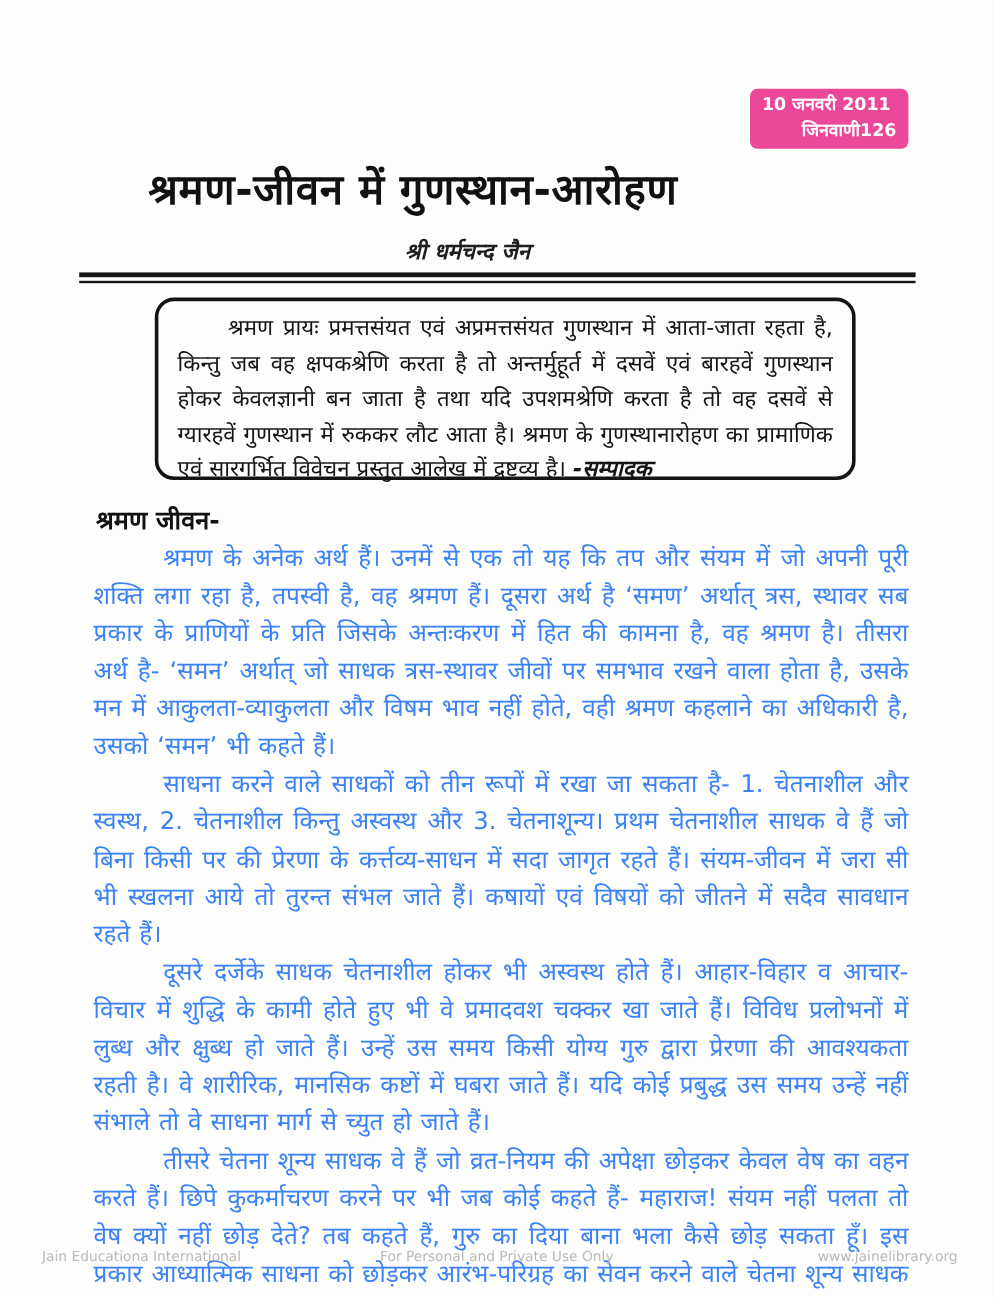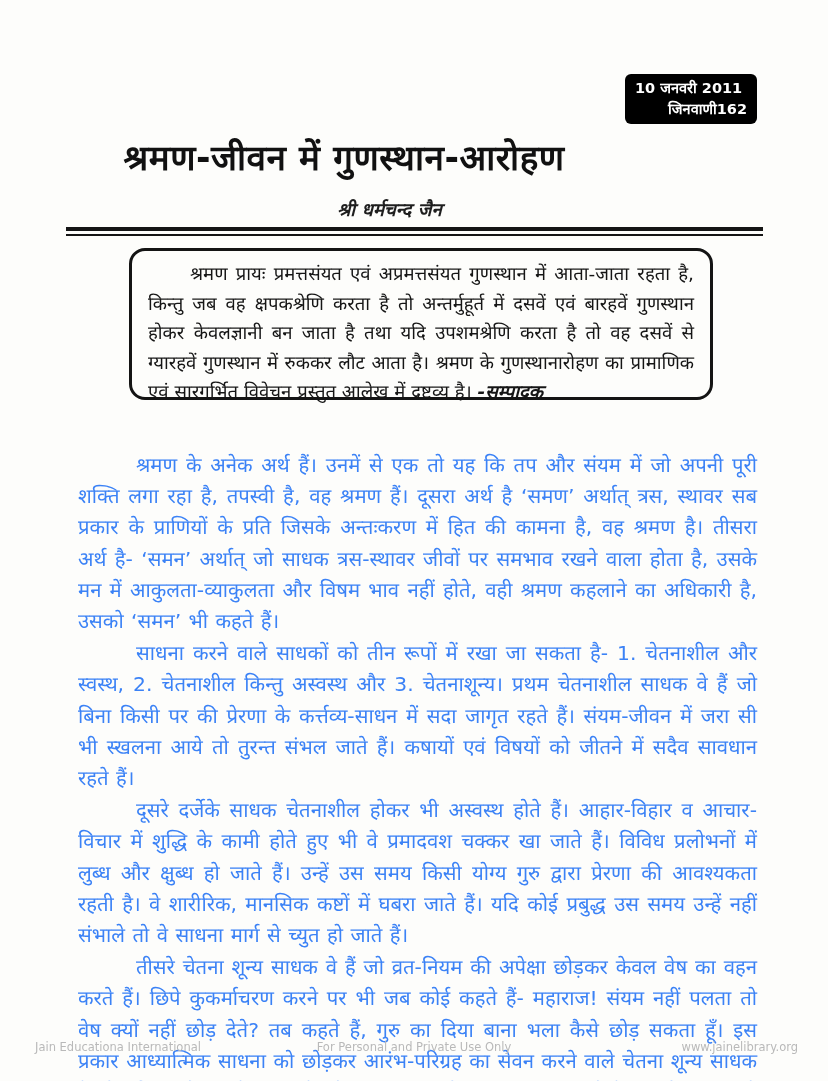--- a/index.html
+++ b/index.html
@@ -9,21 +9,21 @@
     background:#fefefdf5;
     background-color:#fdfdfb;
     font-family:"DejaVu Sans","Liberation Sans",sans-serif;
     color:#1c1c1c;
     overflow:hidden;
     margin:0 auto;
   }
   
   .issue-badge{
     position:absolute;left:625px;top:74px;width:132px;height:50px;
-    background:#000000;color:#ffffff;border-radius:6px;
+    background:#ec4899;color:#ffffff;border-radius:6px;
     display:flex;flex-direction:column;justify-content:center;
     padding:2px 10px;box-sizing:border-box;
     font-weight:bold;font-size:14.5px;line-height:21px;
   }
   .issue-badge .row2{display:flex;justify-content:flex-end;}
   
   .article-title{
     position:absolute;left:0;top:133px;width:688px;
     text-align:center;font-size:35px;font-weight:bold;
     letter-spacing:.5px;color:#111;
@@ -74,33 +74,34 @@
 </style>
 </head>
 <body>
 
 <div class="page">
 
   <div class="issue-badge">
     <div class="row1">10 जनवरी 2011</div>
     <div class="row2">
       <span>जिनवाणी</span>
-      <span>162</span>
+      <span>126</span>
     </div>
   </div>
 
   <div class="article-title">श्रमण-जीवन में गुणस्थान-आरोहण</div>
   <div class="article-author">श्री धर्मचन्द जैन</div>
 
   <div class="double-rule"></div>
 
   <div class="editor-box">
     <p><span>श्रमण प्रायः प्रमत्तसंयत एवं अप्रमत्तसंयत गुणस्थान में आता-जाता रहता है, किन्तु जब वह क्षपकश्रेणि करता है तो अन्तर्मुहूर्त में दसवें एवं बारहवें गुणस्थान होकर केवलज्ञानी बन जाता है तथा यदि उपशमश्रेणि करता है तो वह दसवें से ग्यारहवें गुणस्थान में रुककर लौट आता है। श्रमण के गुणस्थानारोहण का प्रामाणिक एवं सारगर्भित विवेचन प्रस्तुत आलेख में द्रष्टव्य है। </span><span class="editor-sign">-सम्पादक</span></p>
   </div>
 
+  <div class="section-heading">श्रमण जीवन-</div>
 
   <div class="body-col">
     <p>श्रमण के अनेक अर्थ हैं। उनमें से एक तो यह कि तप और संयम में जो अपनी पूरी शक्ति लगा रहा है, तपस्वी है, वह श्रमण हैं। दूसरा अर्थ है ‘समण’ अर्थात् त्रस, स्थावर सब प्रकार के प्राणियों के प्रति जिसके अन्तःकरण में हित की कामना है, वह श्रमण है। तीसरा अर्थ है- ‘समन’ अर्थात् जो साधक त्रस-स्थावर जीवों पर समभाव रखने वाला होता है, उसके मन में आकुलता-व्याकुलता और विषम भाव नहीं होते, वही श्रमण कहलाने का अधिकारी है, उसको ‘समन’ भी कहते हैं।</p>
     <p>साधना करने वाले साधकों को तीन रूपों में रखा जा सकता है- 1. चेतनाशील और स्वस्थ, 2. चेतनाशील किन्तु अस्वस्थ और 3. चेतनाशून्य। प्रथम चेतनाशील साधक वे हैं जो बिना किसी पर की प्रेरणा के कर्त्तव्य-साधन में सदा जागृत रहते हैं। संयम-जीवन में जरा सी भी स्खलना आये तो तुरन्त संभल जाते हैं। कषायों एवं विषयों को जीतने में सदैव सावधान रहते हैं।</p>
     <p>दूसरे दर्जेके साधक चेतनाशील होकर भी अस्वस्थ होते हैं। आहार-विहार व आचार-विचार में शुद्धि के कामी होते हुए भी वे प्रमादवश चक्कर खा जाते हैं। विविध प्रलोभनों में लुब्ध और क्षुब्ध हो जाते हैं। उन्हें उस समय किसी योग्य गुरु द्वारा प्रेरणा की आवश्यकता रहती है। वे शारीरिक, मानसिक कष्टों में घबरा जाते हैं। यदि कोई प्रबुद्ध उस समय उन्हें नहीं संभाले तो वे साधना मार्ग से च्युत हो जाते हैं।</p>
     <p>तीसरे चेतना शून्य साधक वे हैं जो व्रत-नियम की अपेक्षा छोड़कर केवल वेष का वहन करते हैं। छिपे कुकर्माचरण करने पर भी जब कोई कहते हैं- महाराज! संयम नहीं पलता तो वेष क्यों नहीं छोड़ देते? तब कहते हैं, गुरु का दिया बाना भला कैसे छोड़ सकता हूँ। इस प्रकार आध्यात्मिक साधना को छोड़कर आरंभ-परिग्रह का सेवन करने वाले चेतना शून्य साधक हैं। वे मुनिव्रत लेकर भी संसार के मोह-माया जाल में सब कुछ भूल जाते हैं। उनकी साधना में गति नहीं रहने से वे कल्याण मार्ग में सहायक नहीं हो सकते।</p>
   </div>
 
   <div class="footer">
     <span class="f-left">Jain Educationa International</span>

